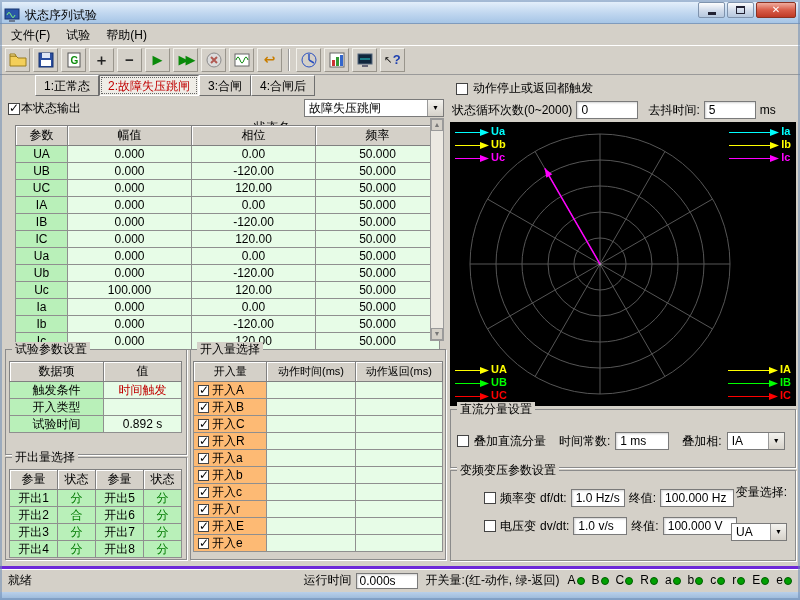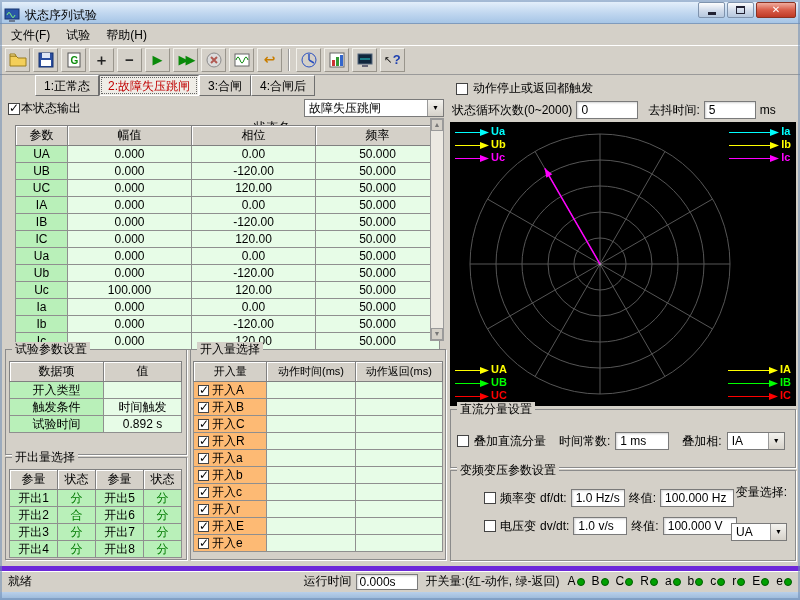--- a/index.html
+++ b/index.html
@@ -127,21 +127,21 @@
 
   #grp-vf { left:450px; top:470px; width:346px; height:91px;padding-left:27px; }
   #grp-vf .vrow { display:flex; align-items:center; gap:4px; white-space:nowrap; }
   #vf-row1 { margin:18px 4px 0 6px; } #vf-row2 { margin:10px 4px 0 6px; }
   .vf-rate { width:54px; flex:none; } .vf-final { width:74px; flex:none; }
   #vf-varlabel { position:absolute; right:8px; top:14px; }
   #vf-varsel { position:absolute; right:8px; top:52px; width:56px; }
 
   
   #statusbar { position:absolute; left:0; top:566px; width:800px; height:26px;
-    border-top:5px solid #6d28d9; box-shadow: inset 0 1px 0 #fff;
+    border-top:3px solid #6d28d9; box-shadow: inset 0 1px 0 #fff;
     display:flex; align-items:center; padding:0 8px; gap:8px; white-space:nowrap; }
   #seg-ready { flex:1; }
   #runtime-field { width:62px; height:16px; padding:0 3px; }
   .sseg { display:flex; align-items:center; gap:4px; }
   #indicators { display:flex; gap:7px; align-items:center; }
   .ind { display:flex; align-items:center; gap:1px; }
   .dot { width:8px; height:8px; border-radius:50%; background:#00a000;
     border:1px solid #005c00; }
   #bottomframe { position:absolute; left:0; top:592px; width:800px; height:8px;
     background:linear-gradient(#b9d0ea,#97b6d8); }
@@ -385,27 +385,27 @@
       </colgroup>
     <thead>
         <tr>
       <th>数据项</th>
       <th>值</th>
     </tr>
       </thead>
     <tbody>
 
         <tr>
+          <td class="tname">触发条件</td>
+          <td class="tval">时间触发</td>
+        </tr>
+
+        <tr>
           <td class="tname">开入类型</td>
           <td class="tval"></td>
-        </tr>
-
-        <tr>
-          <td class="tname">触发条件</td>
-          <td class="tval">时间触发</td>
         </tr>
 
         <tr>
           <td class="tname">试验时间</td>
           <td class="tval">0.892 s</td>
         </tr>
 
       </tbody>
   </table>
 </div>

